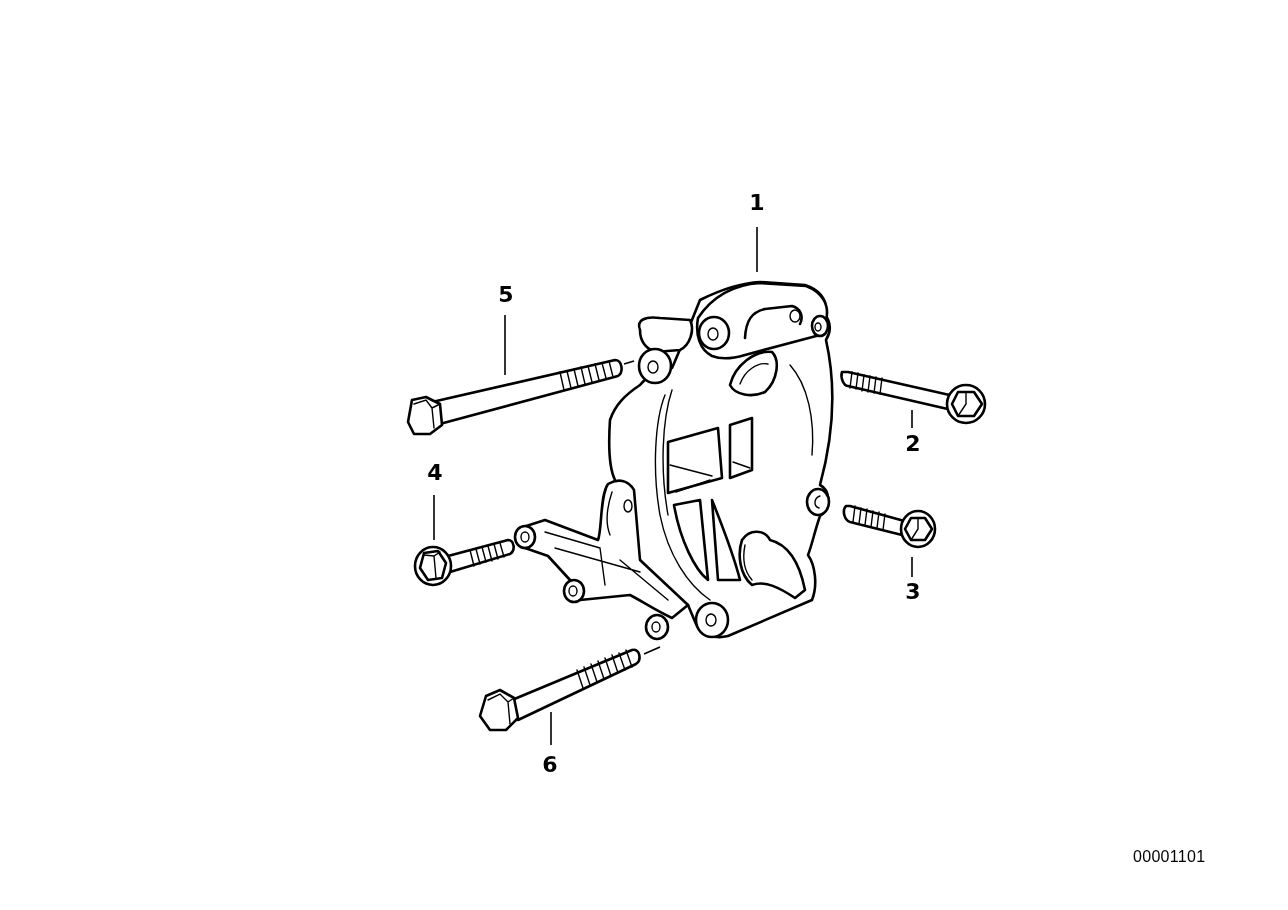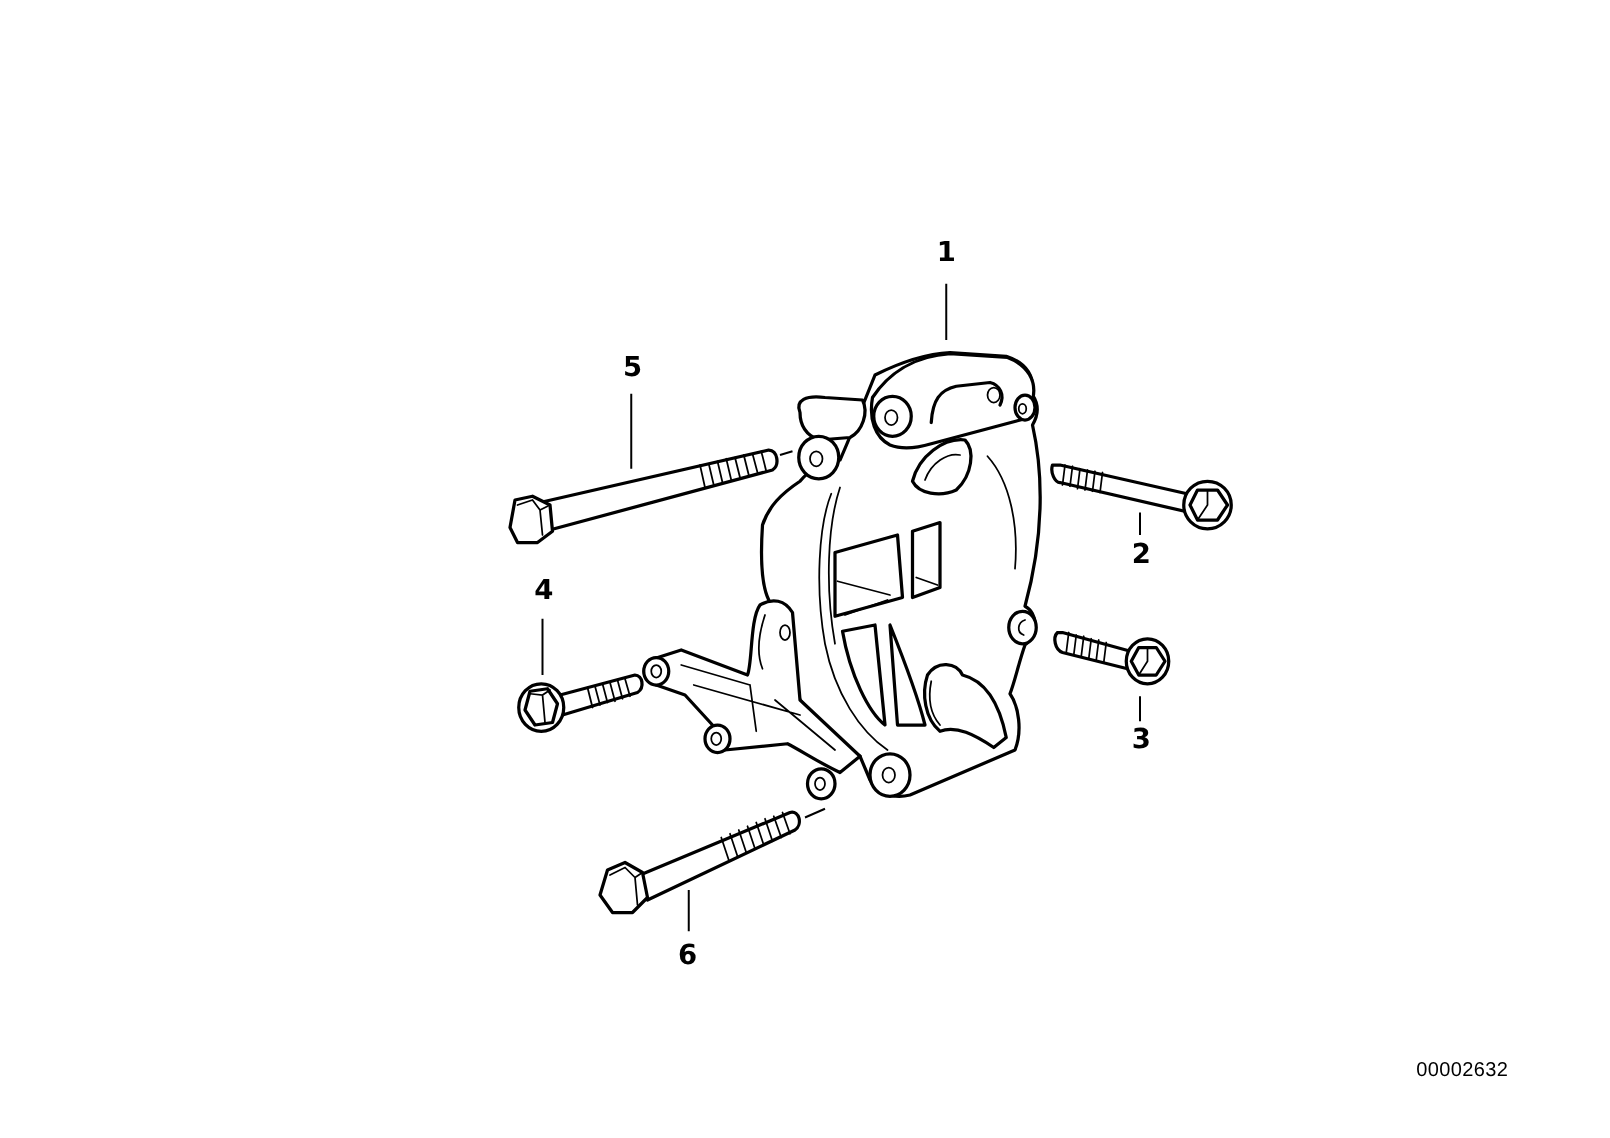--- a/index.html
+++ b/index.html
@@ -222,13 +222,13 @@
   <line class="dash" x1="644" y1="654" x2="660" y2="647"></line>
 </svg>
 
 <div class="callout" style="left:757px; top:192px;">1</div>
 <div class="callout" style="left:913px; top:433px;">2</div>
 <div class="callout" style="left:913px; top:581px;">3</div>
 <div class="callout" style="left:435px; top:462px;">4</div>
 <div class="callout" style="left:506px; top:284px;">5</div>
 <div class="callout" style="left:550px; top:754px;">6</div>
 
-<div class="diagram-id" style="left:1133px; top:848px;">00002632</div>
+<div class="diagram-id" style="left:1133px; top:848px;">00001101</div>
 
 </body></html>

